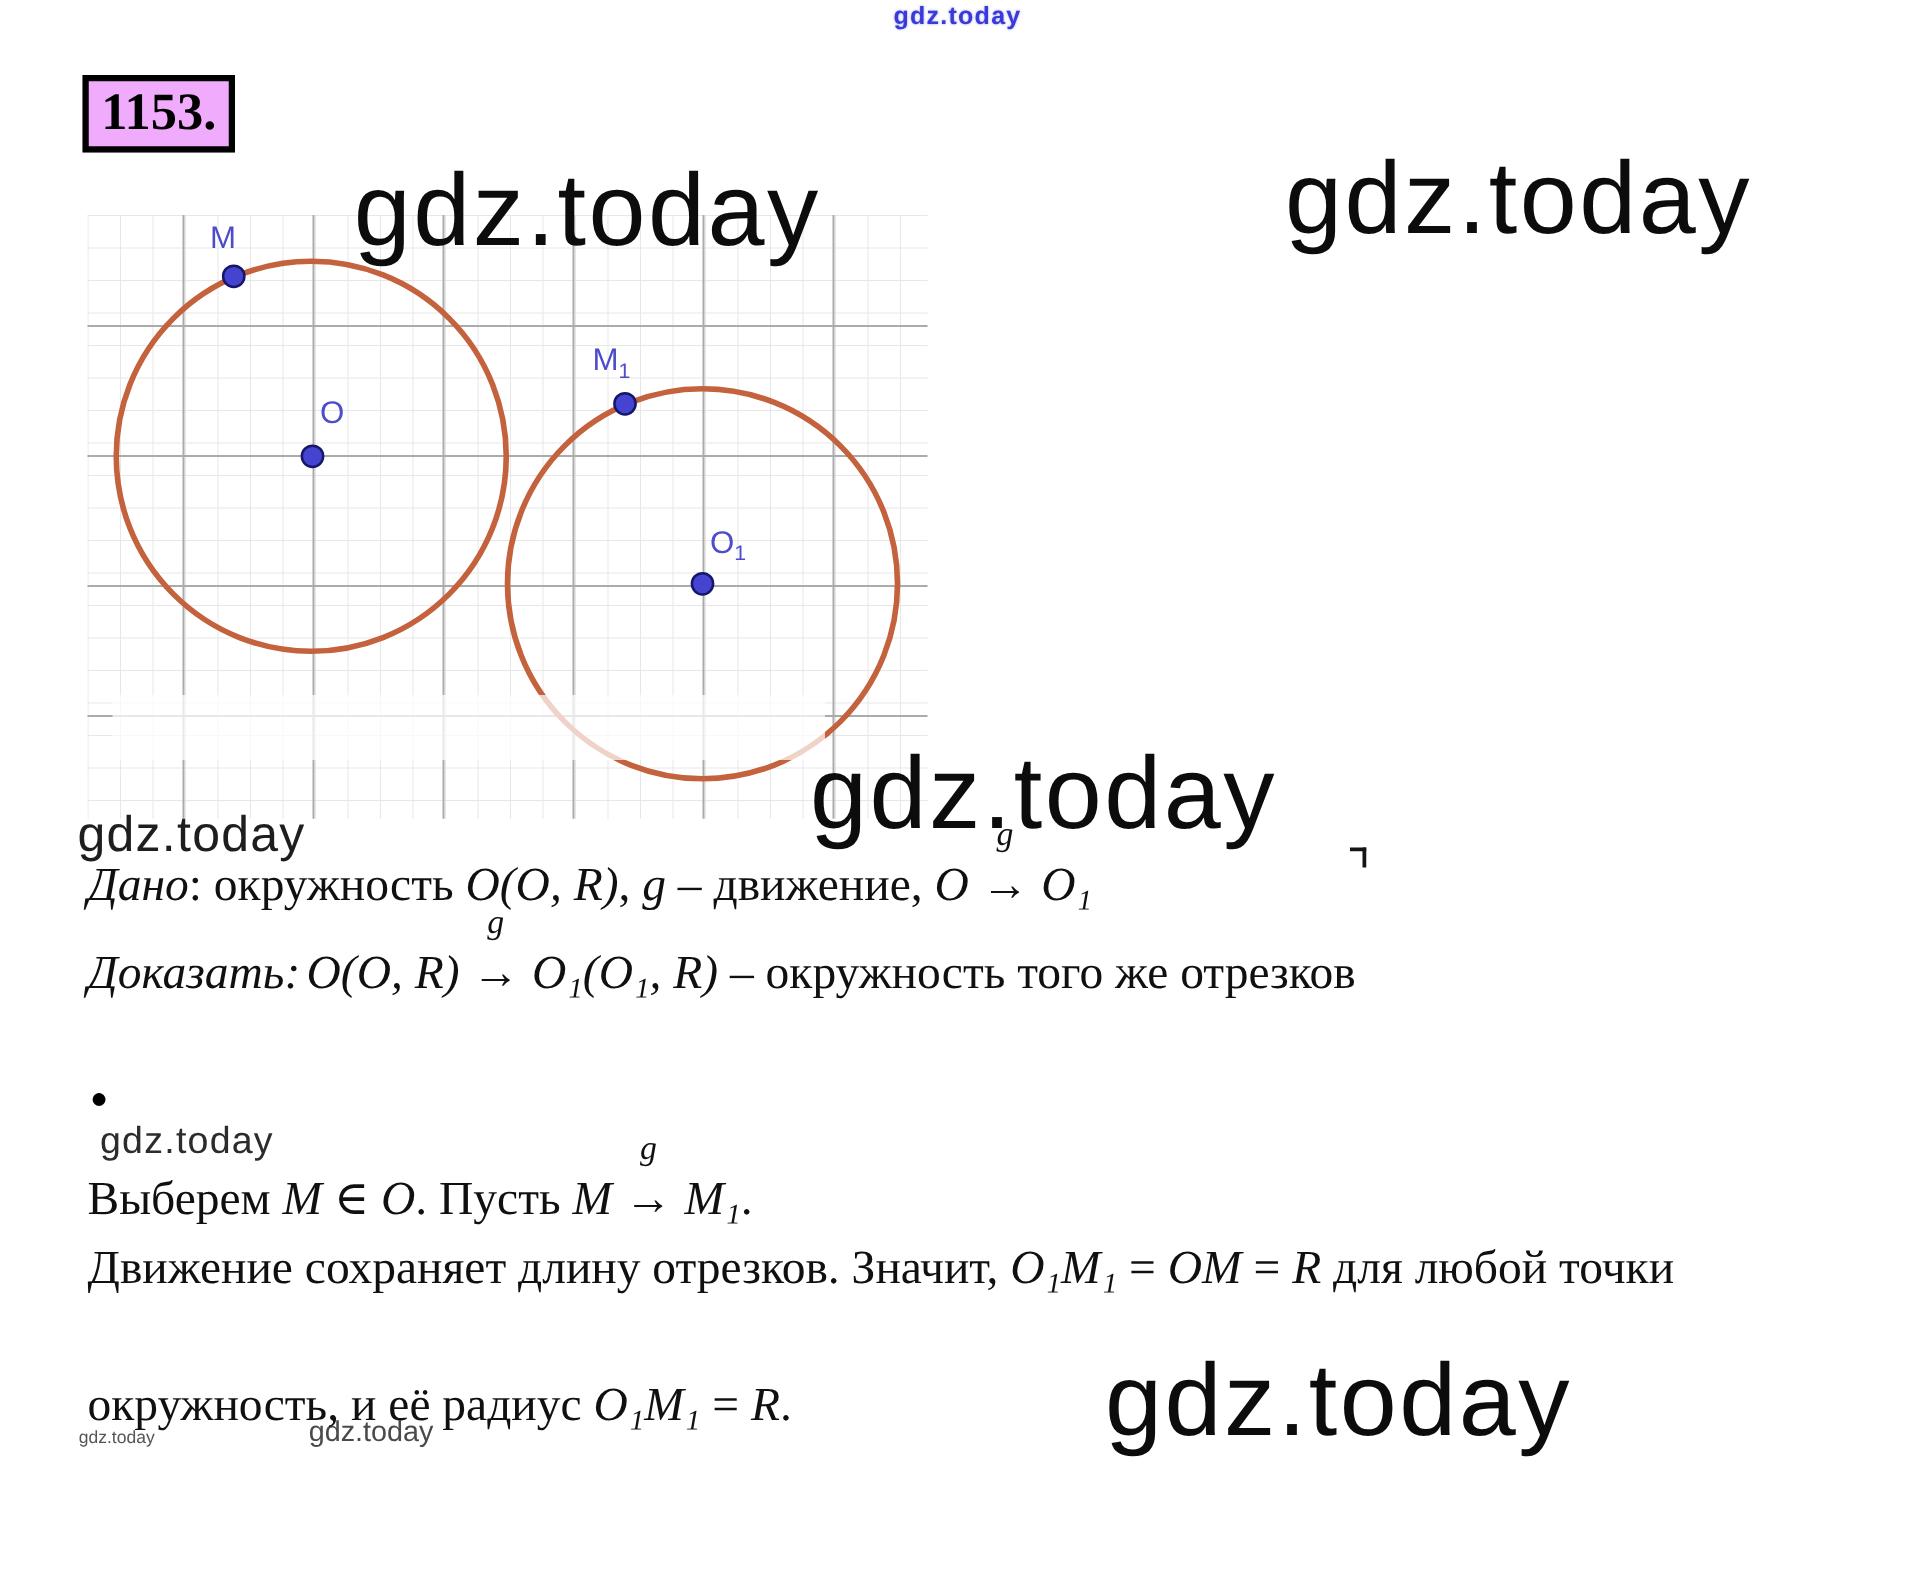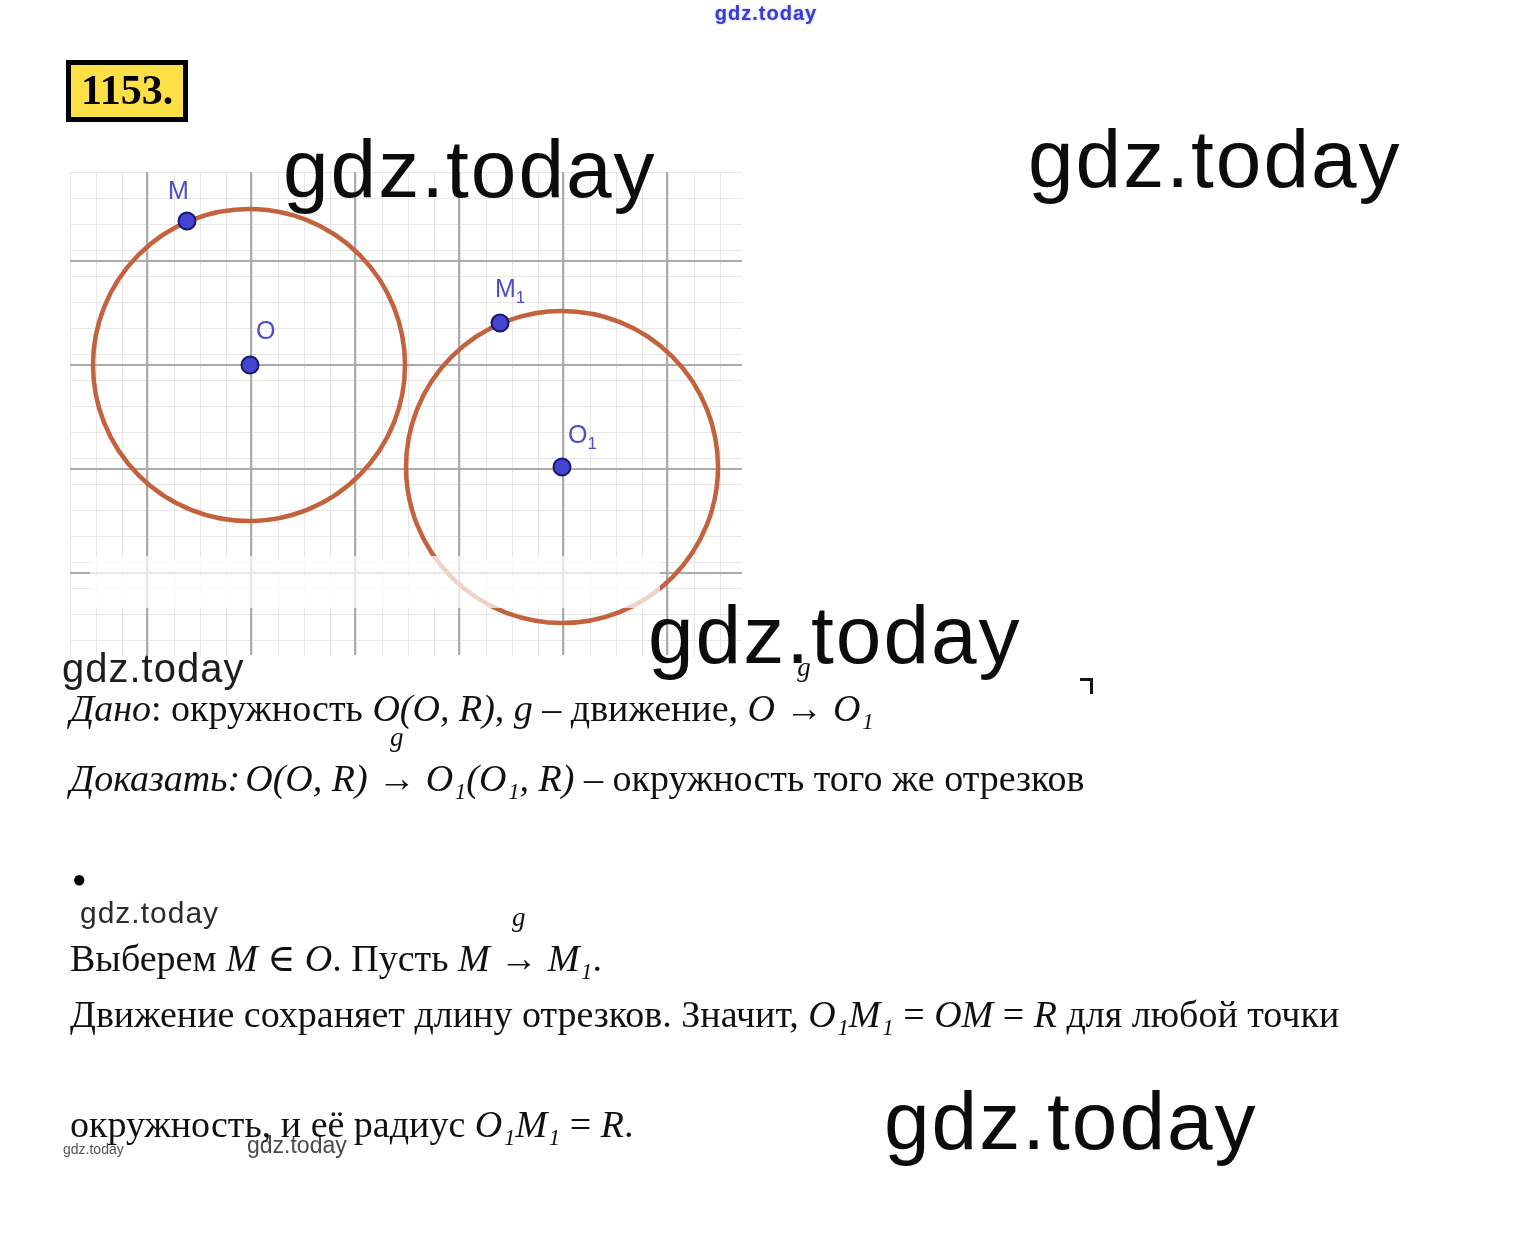--- a/index.html
+++ b/index.html
@@ -16,21 +16,21 @@
   .wm-top-tiny { font-size:20px; font-weight:700; color:#3a3ad8;
                  text-shadow:0 0 2px rgba(70,70,220,.55); letter-spacing:1px; }
   .wm-left-small  { font-size:40px; color:#1e1e1e; letter-spacing:1px; }
   .wm-bullet-small{ font-size:30px; color:#2c2c2c; letter-spacing:1px; }
   .wm-tiny-left   { font-size:14px; color:#555; letter-spacing:0; }
   .wm-tiny-center { font-size:23px; color:#4a4a4a; letter-spacing:0; }
 
   
   .problem-box {
     position:absolute; left:66px; top:60px; border:5px solid #000;
-    padding:1px 10px 3px 10px; background:#fde047;
+    padding:1px 10px 3px 10px; background:#f0abfc;
   }
   .problem-box span { font:700 42px "Liberation Serif","DejaVu Serif",serif; color:#000; }
 
   
   .diagram { position:absolute; left:70px; top:172px; width:672px; height:483px; }
   .grid {
     position:absolute; inset:0;
     background-image:
       linear-gradient(to right,#ababab 2px,transparent 2px),
       linear-gradient(to bottom,#ababab 2px,transparent 2px),
@@ -84,21 +84,21 @@
       <circle cx="179" cy="193" r="156" fill="none" stroke="#c4623e" stroke-width="4.5"></circle>
       <circle cx="492" cy="295" r="156" fill="none" stroke="#c4623e" stroke-width="4.5"></circle>
     </svg>
     <div class="fade-rect"></div>
     <div class="dot" style="left:117px;top:49px;"></div>
     <div class="dot" style="left:180px;top:193px;"></div>
     <div class="dot" style="left:430px;top:151px;"></div>
     <div class="dot" style="left:492px;top:295px;"></div>
     <div class="plabel" style="left:98px;top:4px;">M</div>
     <div class="plabel" style="left:186px;top:144px;">O</div>
-    <div class="plabel" style="left:425px;top:102px;"><span>M</span><sub>1</sub></div>
+    <div class="plabel" style="left:404px;top:102px;"><span>M</span><sub>1</sub></div>
     <div class="plabel" style="left:498px;top:248px;"><span>O</span><sub>1</sub></div>
   </div>
 
   <div class="wm wm-big" style="left:283px;top:128px;">gdz.today</div>
   <div class="wm wm-big" style="left:1028px;top:118px;">gdz.today</div>
   <div class="wm wm-big" style="left:648px;top:594px;">gdz.today</div>
   <div class="wm wm-big" style="left:884px;top:1080px;">gdz.today</div>
   <div class="wm wm-left-small" style="left:62px;top:646px;">gdz.today</div>
   <div class="wm wm-bullet-small" style="left:80px;top:896px;">gdz.today</div>
   <div class="wm wm-tiny-left" style="left:63px;top:1141px;">gdz.today</div>

